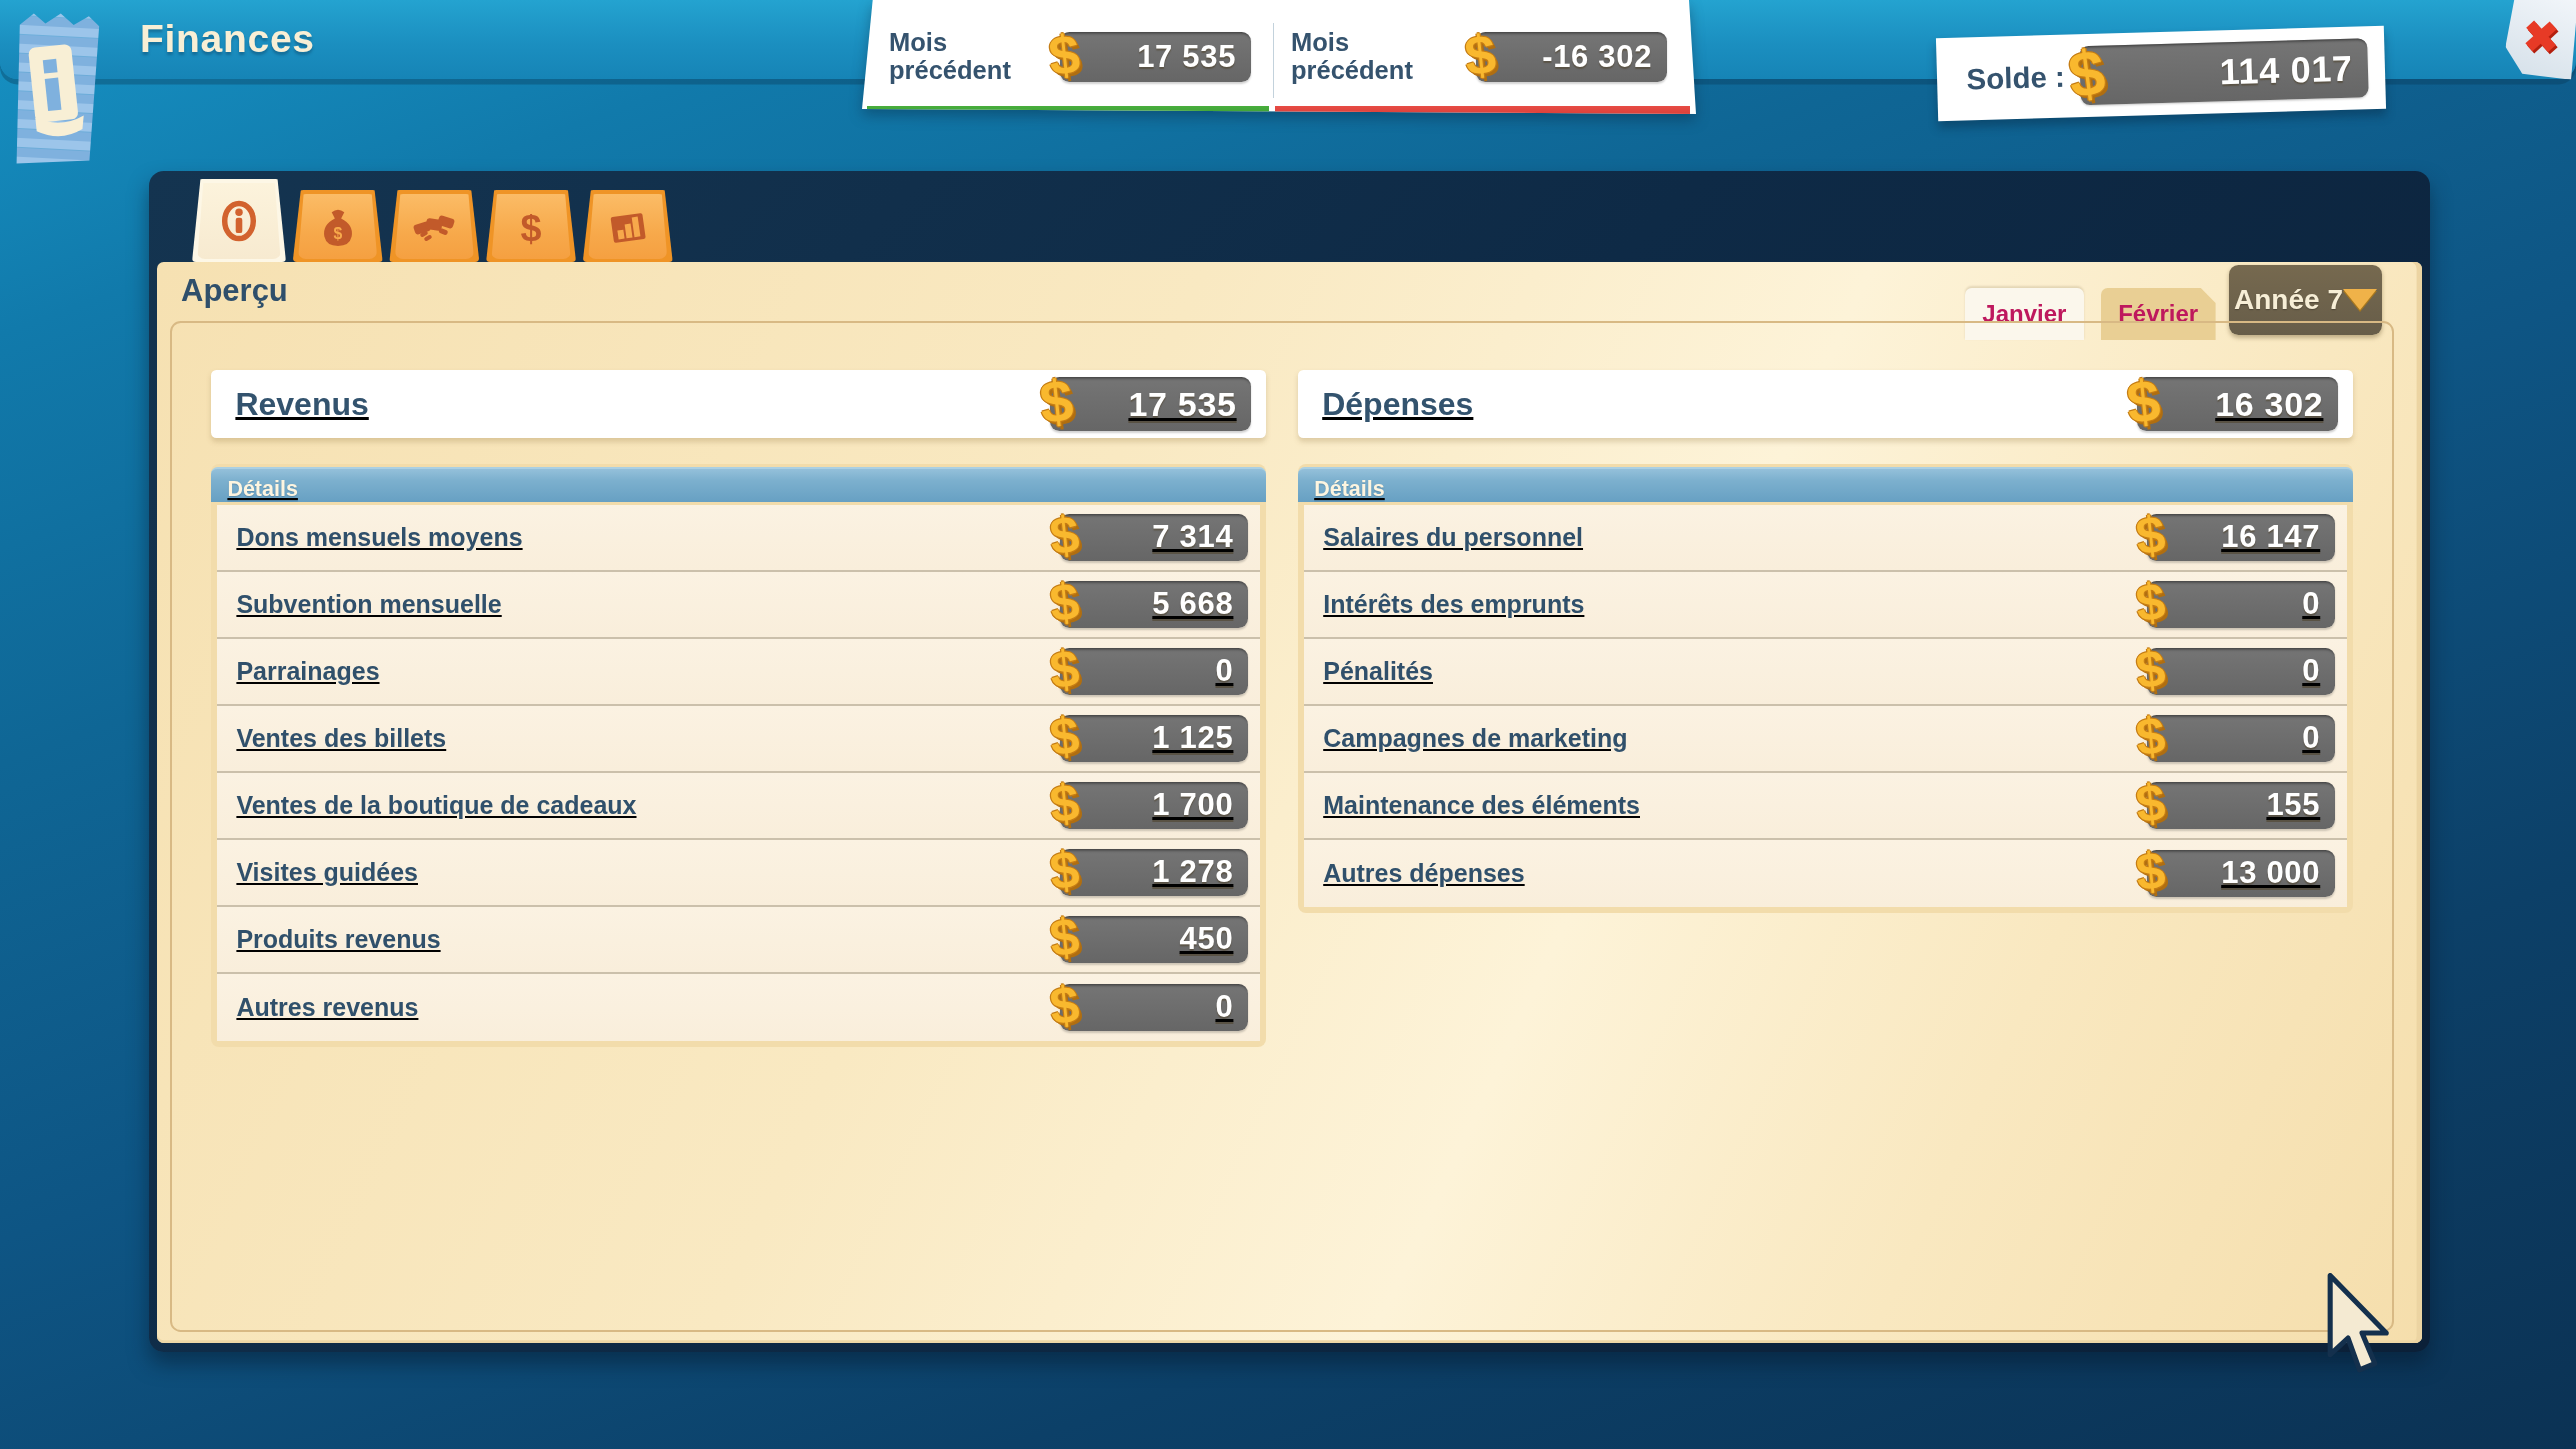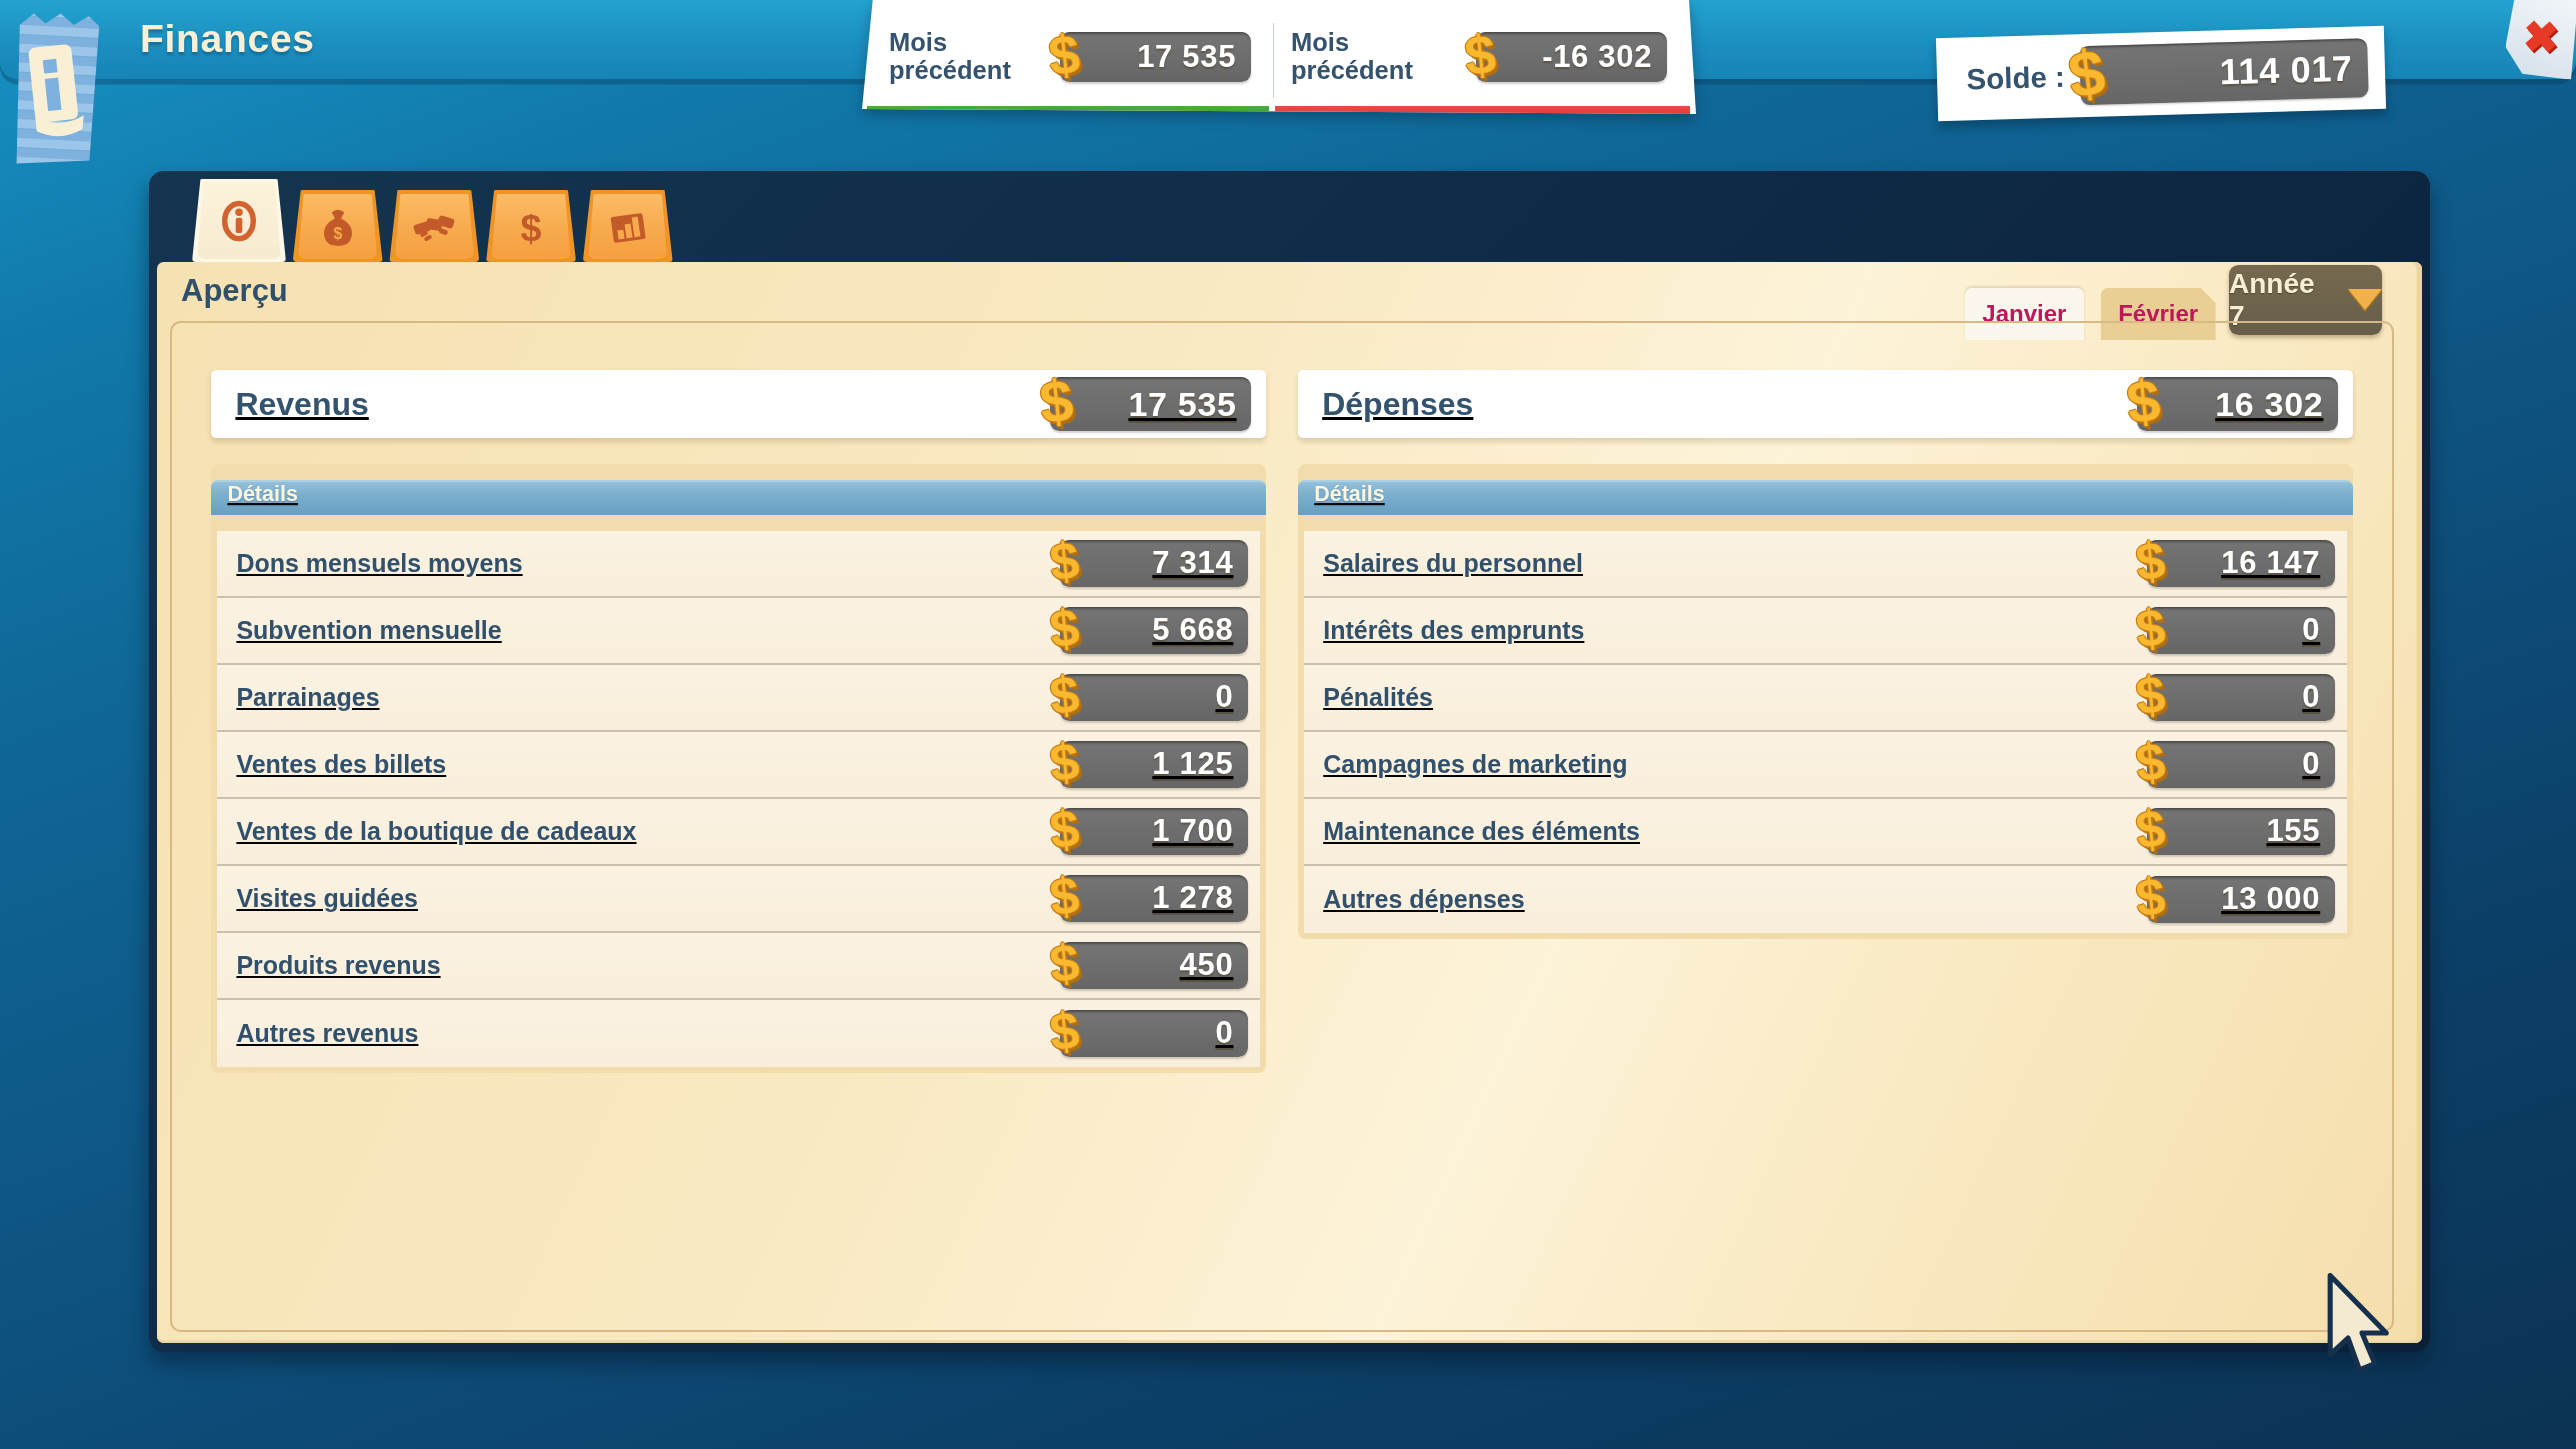--- a/index.html
+++ b/index.html
@@ -128,42 +128,42 @@
     border-radius:6.7px 6.7px 0 0;padding:0 17.4px;box-sizing:border-box;
   }
   .month-tab.janvier{background:#fbf7ec;box-shadow:0 -1.3px 2px rgba(120,100,60,.18);}
   .month-tab.fevrier{
     background:#e9cf94;margin-left:17px;
     clip-path:polygon(0 0,calc(100% - 14.8px) 0,100% 14.8px,100% 100%,0 100%);
   }
   .year-button{
     margin-left:13.4px;margin-bottom:5.4px;width:153px;height:70px;border-radius:9.4px;
     background:linear-gradient(180deg,#76694f,#675d49);
-    display:flex;align-items:center;justify-content:center;gap:16px;cursor:pointer;
+    display:flex;align-items:center;justify-content:center;gap:0;cursor:pointer;
     box-shadow:0 2.7px 4px rgba(80,60,20,.35);
   }
   .year-button .label{font-size:28px;font-weight:800;color:#f7eed6;text-shadow:0 1.3px 1.3px rgba(0,0,0,.3);}
   .tri-down{
     width:0;height:0;border-left:17.4px solid transparent;border-right:17.4px solid transparent;
     border-top:21.5px solid #f0b249;filter:drop-shadow(0 2px 0 #a5761f);
   }
   
   .column{flex:1;min-width:0;text-decoration:underline;}
   .total-card{
     height:68px;background:#ffffff;border-radius:5.4px;display:flex;align-items:center;
     justify-content:space-between;padding:0 14.8px 0 24px;
     box-shadow:0 3.4px 5.4px rgba(140,110,60,.25);margin-bottom:25.5px;
   }
   .total-title{font-size:32px;font-weight:800;color:#33536e;}
   .details-table{border-radius:8px;background:#f2dcab;padding:0 6px 6px 6px;overflow:hidden;}
   .details-header{
-    margin:16px -6px;height:35px;border-radius:6.7px 6.7px 0 0;
+    margin:3px -6px;height:35px;border-radius:6.7px 6.7px 0 0;
     background:linear-gradient(180deg,#94c0da 0%,#7cb0ce 35%,#67a0c3 100%);
     border-top:2px solid #abd0e3;box-sizing:border-box;
-    display:flex;align-items:flex-start;
+    display:flex;align-items:flex-end;
   }
   .details-header .txt{
     font-size:21.5px;font-weight:700;color:#fdf5e0;padding-left:16px;
     text-shadow:0 1.3px 1.3px rgba(40,80,110,.35);
   }
   .detail-row{
     height:67px;display:flex;align-items:center;justify-content:space-between;
     background:linear-gradient(180deg,#fbf2e2,#f9eedb);
     border-bottom:2px solid #cbc0ab;padding:0 12px 0 19px;box-sizing:border-box;
   }

